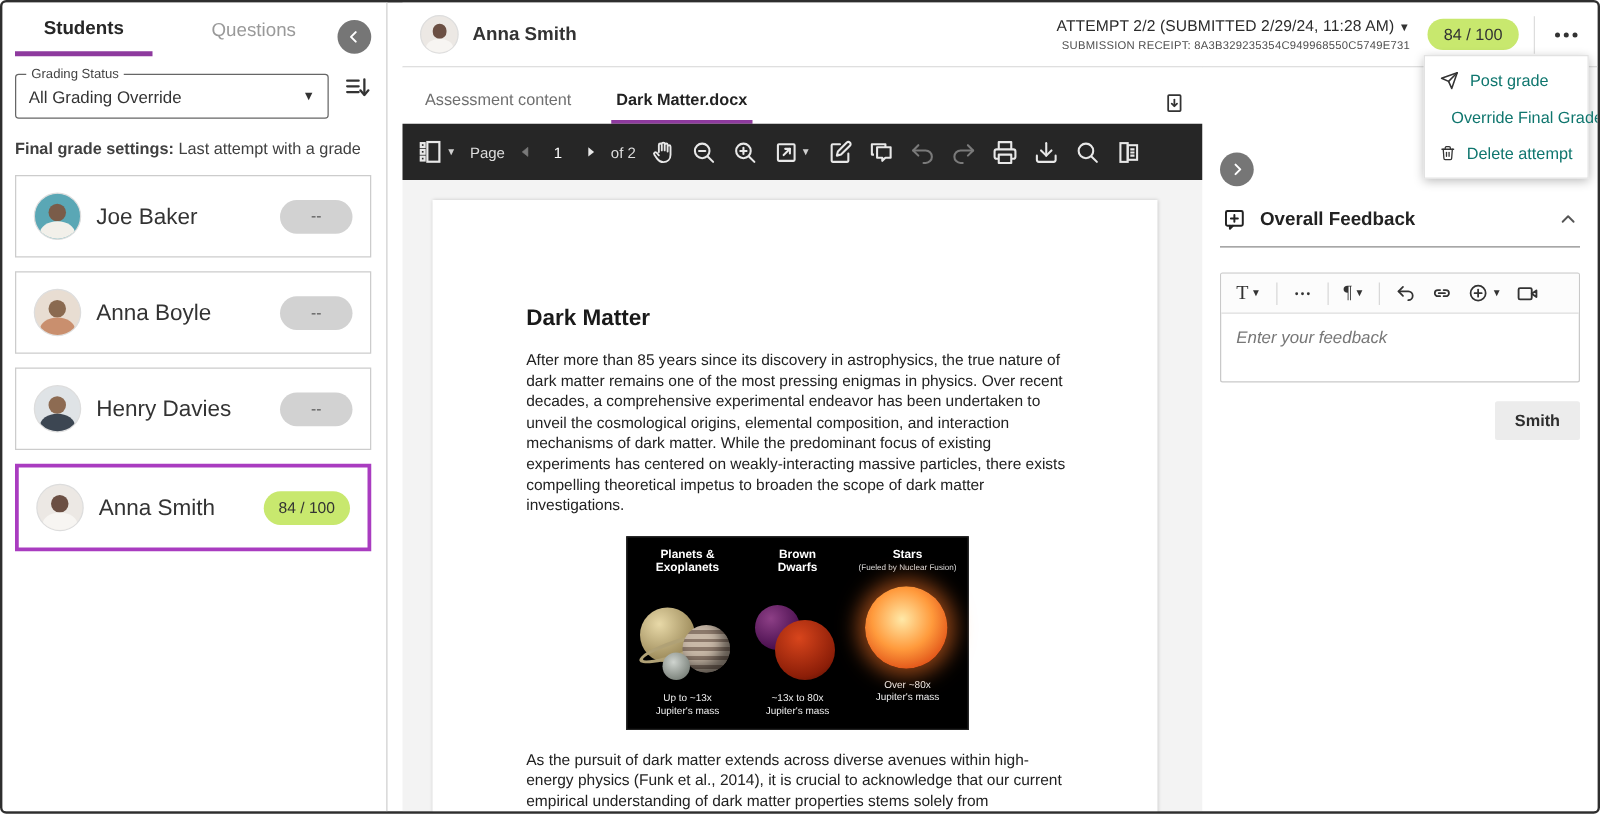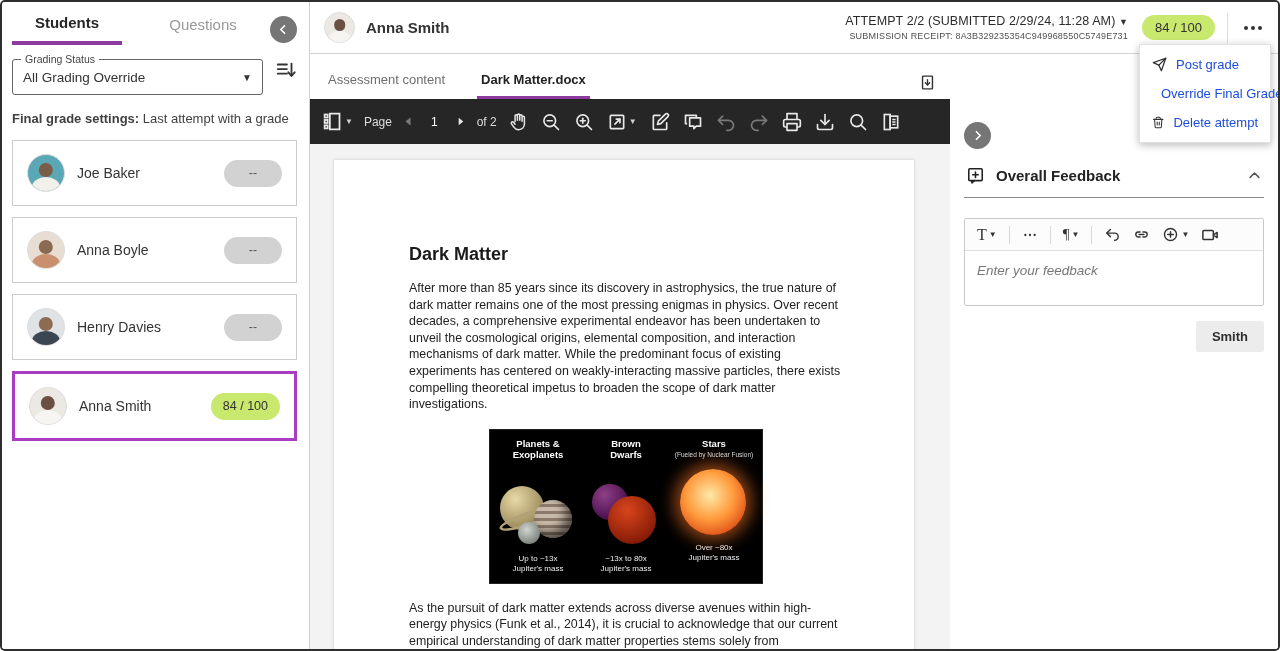--- a/index.html
+++ b/index.html
@@ -1,17 +1,17 @@
 <!DOCTYPE html>
 <html><head>
 <meta charset="utf-8">
 <style>
   * { margin:0; padding:0; box-sizing:border-box; }
   html,body { width:1280px; height:651px; font-family:"Liberation Sans", sans-serif; background:#fff; }
-  .frame { position:absolute; inset:0; border:2px solid #2e2e2e; border-radius:5px; overflow:hidden; background:#fff; display:flex; }
+  .frame { position:absolute; inset:0; border:2px solid #2e2e2e; border-radius:5px; overflow:hidden; background:#fff; display:flex;gap:12px; }
 
   
   .sidebar { width:308px; min-width:308px; border-right:1px solid #cfcfcf; background:#fff; display:flex; flex-direction:column; }
   .side-tabs { display:flex; align-items:center; padding:12px 12px 0 10px; }
   .side-tab { width:110px; text-align:center; padding-bottom:10px; font-size:15px; cursor:pointer; }
   .side-tab.active { font-weight:bold; color:#262626; border-bottom:4px solid #8e3a9e; }
   .side-tab.inactive { color:#999; margin-left:26px; }
   .collapse-btn { margin-left:auto; width:27px; height:27px; border-radius:50%; background:#767676; color:#fff; display:flex; align-items:center; justify-content:center; border:none; cursor:pointer; }
   .grading-row { display:flex; align-items:flex-start; padding:14px 12px 0 10px; }
   .combo { position:relative; flex:1; border:1px solid #666; border-radius:3px; height:36px; display:flex; align-items:center; padding:0 10px; cursor:pointer; }
@@ -20,21 +20,21 @@
   .combo-caret { margin-left:auto; font-size:10px; color:#333; }
   .sort-btn { margin-left:12px; background:none; border:none; cursor:pointer; }
   .final-grade { padding:16px 12px 0 10px; font-size:13px; color:#404040; }
   .final-grade b { font-weight:bold; }
   .student-list { padding:14px 12px 0 10px; display:flex; flex-direction:column; gap:11px; }
   .student-card { border:1px solid #ccc; background:#fff; height:66px; display:flex; align-items:center; padding:0 14px; cursor:pointer; }
   .student-card.selected { border:3px solid #a93cc0; height:70px; }
   .avatar { width:38px; height:38px; min-width:38px; border-radius:50%; position:relative; overflow:hidden; border:1px solid #ddd; }
   .avatar .head { position:absolute; left:50%; top:22%; transform:translateX(-50%); width:40%; height:40%; border-radius:50%; }
   .avatar .body { position:absolute; left:50%; top:62%; transform:translateX(-50%); width:78%; height:55%; border-radius:50% 50% 0 0; }
-  .s-name { margin-left:12px; font-size:14px; color:#333; }
+  .s-name { margin-left:12px; font-size:18px; color:#333; }
   .pill { margin-left:auto; min-width:58px; height:27px; border-radius:14px; display:flex; align-items:center; justify-content:center; font-size:12.5px; color:#333; padding:0 12px; }
   .pill.gray { background:#d2d2d2; color:#555; }
   .pill.green { background:#c8e86e; }
 
   
   .main { flex:1; display:flex; flex-direction:column; position:relative; }
   .main-header { height:52px; min-height:52px; border-bottom:1px solid #d5d5d5; display:flex; align-items:center; padding:0 12px 0 14px; background:#fff; }
   .mh-avatar { width:31px; height:31px; min-width:31px; }
   .mh-name { margin-left:11px; font-size:15px; font-weight:bold; color:#333; }
   .mh-right { margin-left:auto; display:flex; align-items:center; }
@@ -42,21 +42,21 @@
   .attempt-line { font-size:12.5px; color:#2b2b2b; letter-spacing:.1px; }
   .attempt-caret { font-size:9px; color:#333; }
   .receipt-line { font-size:9px; color:#4f4f4f; letter-spacing:.2px; margin-top:3px; }
   .grade-pill-top { background:#c8e86e; border-radius:14px; height:25px; display:flex; align-items:center; padding:0 13px; font-size:13px; color:#333; }
   .vdiv { width:1px; height:30px; background:#ddd; margin:0 12px; }
   .kebab { display:flex; gap:3px; border:none; background:none; cursor:pointer; padding:6px 4px; }
   .kebab i { width:4px; height:4px; background:#333; border-radius:50%; display:block; }
 
   
   .dropdown { position:absolute; top:42px; right:7px; width:132px; background:#fff; border:1px solid #e2e2e2; box-shadow:0 2px 8px rgba(0,0,0,.28); z-index:60; padding:5px 0; }
-  .dd-item { display:flex; align-items:center; gap:9px; padding:7px 12px; font-size:13px; color:#1d4ed8; cursor:pointer; white-space:nowrap; }
+  .dd-item { display:flex; align-items:center; gap:9px; padding:7px 12px; font-size:13px; color:#0f766e; cursor:pointer; white-space:nowrap; }
 
   .main-body { flex:1; display:flex; min-height:0; }
 
   
   .doc-col { width:640px; min-width:640px; display:flex; flex-direction:column; min-height:0; }
   .doc-tabbar { height:45px; min-height:45px; display:flex; align-items:flex-end; padding:0 14px; background:#fff; }
   .doc-tab { font-size:13px; padding:0 4px 12px 4px; cursor:pointer; }
   .doc-tab.inactive { color:#6f6f6f; margin-right:28px; }
   .doc-tab.active { color:#222; font-weight:bold; border-bottom:3px solid #8e3a9e; padding-bottom:9px; }
   .doc-dl { margin-left:auto; margin-bottom:8px; background:none; border:none; cursor:pointer; }

